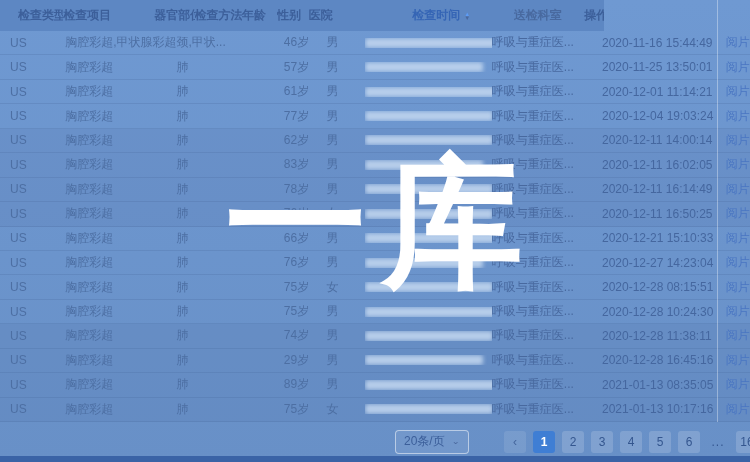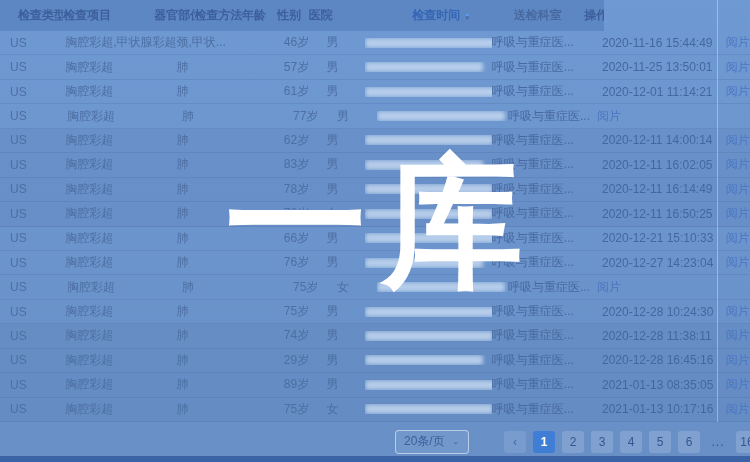--- a/index.html
+++ b/index.html
@@ -157,20 +157,21 @@
       <div class="cell c1">US</div>
       <div class="cell c2">胸腔彩超</div>
       <div class="cell c3">肺</div>
       <div class="cell c4"></div>
       <div class="cell c5">77岁</div>
       <div class="cell c6">男</div>
       <div class="cell c7">
           <div class="blur"></div>
         </div>
       <div class="cell c8 dept">呼吸与重症医...</div>
+      <div class="cell c9 time">2020-12-04 19:03:24</div>
       <div class="cell c10 op-cell">阅片</div>
     </div>
 
     <div class="trow">
       <div class="cell c1">US</div>
       <div class="cell c2">胸腔彩超</div>
       <div class="cell c3">肺</div>
       <div class="cell c4"></div>
       <div class="cell c5">62岁</div>
       <div class="cell c6">男</div>
@@ -261,20 +262,21 @@
       <div class="cell c1">US</div>
       <div class="cell c2">胸腔彩超</div>
       <div class="cell c3">肺</div>
       <div class="cell c4"></div>
       <div class="cell c5">75岁</div>
       <div class="cell c6">女</div>
       <div class="cell c7">
           <div class="blur"></div>
         </div>
       <div class="cell c8 dept">呼吸与重症医...</div>
+      <div class="cell c9 time">2020-12-28 08:15:51</div>
       <div class="cell c10 op-cell">阅片</div>
     </div>
 
     <div class="trow">
       <div class="cell c1">US</div>
       <div class="cell c2">胸腔彩超</div>
       <div class="cell c3">肺</div>
       <div class="cell c4"></div>
       <div class="cell c5">75岁</div>
       <div class="cell c6">男</div>

